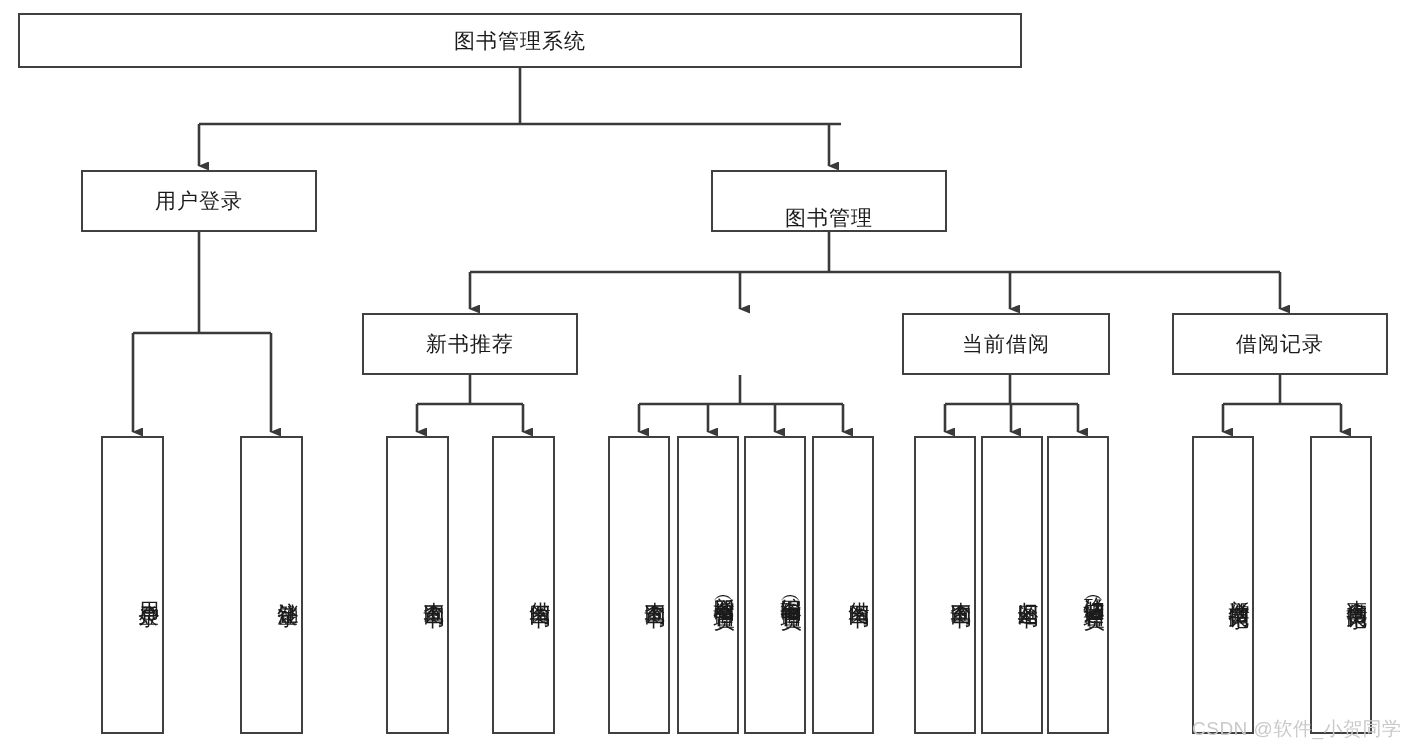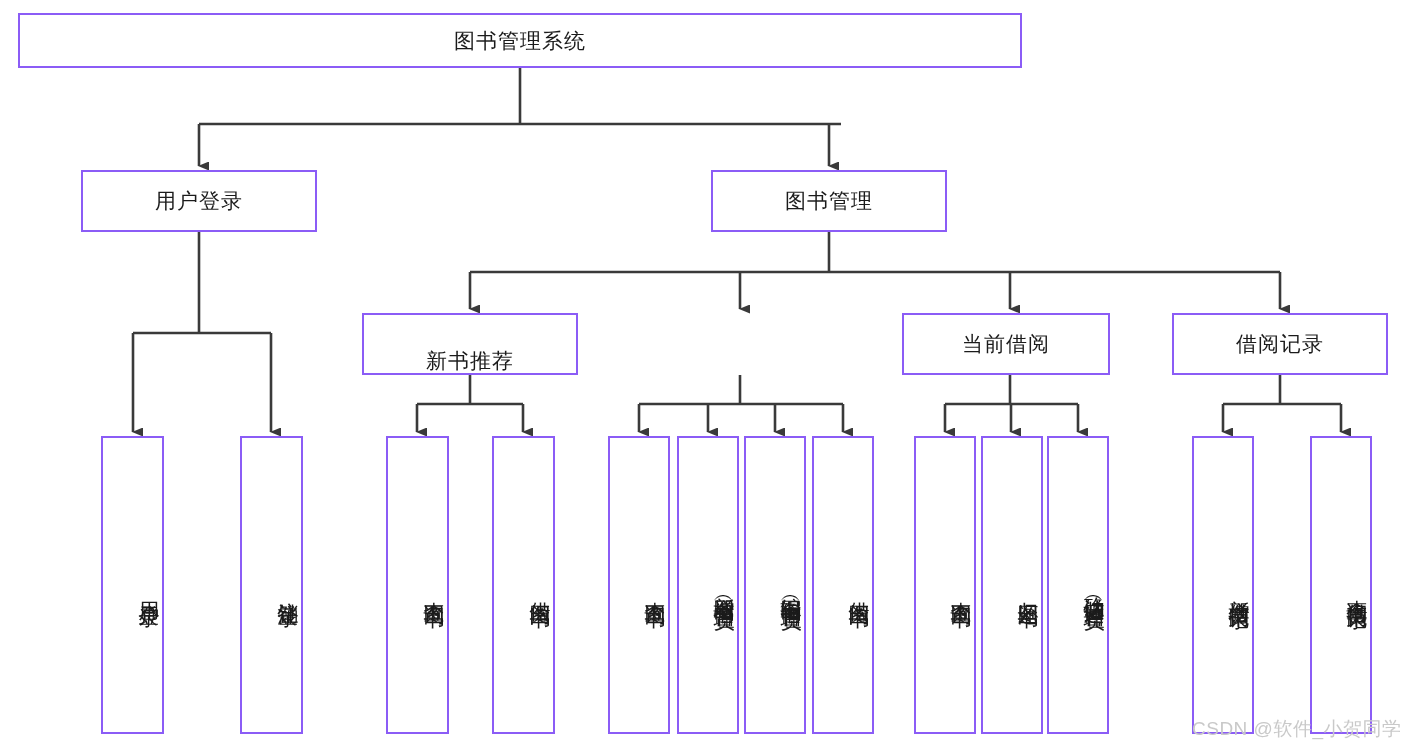--- a/index.html
+++ b/index.html
@@ -22,21 +22,21 @@
     left: 0;
     top: 0;
     width: 1405px;
     height: 747px;
     pointer-events: none;
   }
   .node {
     position: absolute;
     box-sizing: border-box;
     background: #ffffff;
-    border: 2px solid #8b5cf6;
+    border: 2px solid #404040;
     display: flex;
     align-items: center;
     justify-content: center;
     color: #1b1b1b;
   }
   .node.horiz {
     font-size: 21px;
     letter-spacing: 1px;
     line-height: 1.2;
   }
@@ -123,25 +123,25 @@
     </g>
   </svg>
 
   <div class="node horiz" style="left:18px; top:13px; width:1004px; height:55px;">
     <span class="nodetext">图书管理系统</span>
   </div>
 
   <div class="node horiz" style="left:81px; top:170px; width:236px; height:62px;">
     <span class="nodetext">用户登录</span>
   </div>
-  <div class="node horiz" style="left:711px; top:170px; width:236px; height:62px;">
+  <div class="node horiz" style="left:711px; top:170px; width:236px; height:62px;align-items:flex-end;">
     <span class="nodetext">图书管理</span>
   </div>
 
-  <div class="node horiz" style="left:362px; top:313px; width:216px; height:62px;align-items:flex-end;">
+  <div class="node horiz" style="left:362px; top:313px; width:216px; height:62px;">
     <span class="nodetext">新书推荐</span>
   </div>
   <div class="node horiz" style="left:902px; top:313px; width:208px; height:62px;">
     <span class="nodetext">当前借阅</span>
   </div>
   <div class="node horiz" style="left:1172px; top:313px; width:216px; height:62px;justify-content:center;">
     <span class="nodetext">借阅记录</span>
   </div>
 
   <div class="node vert" style="left:101px; top:436px; width:63px; height:298px;">

